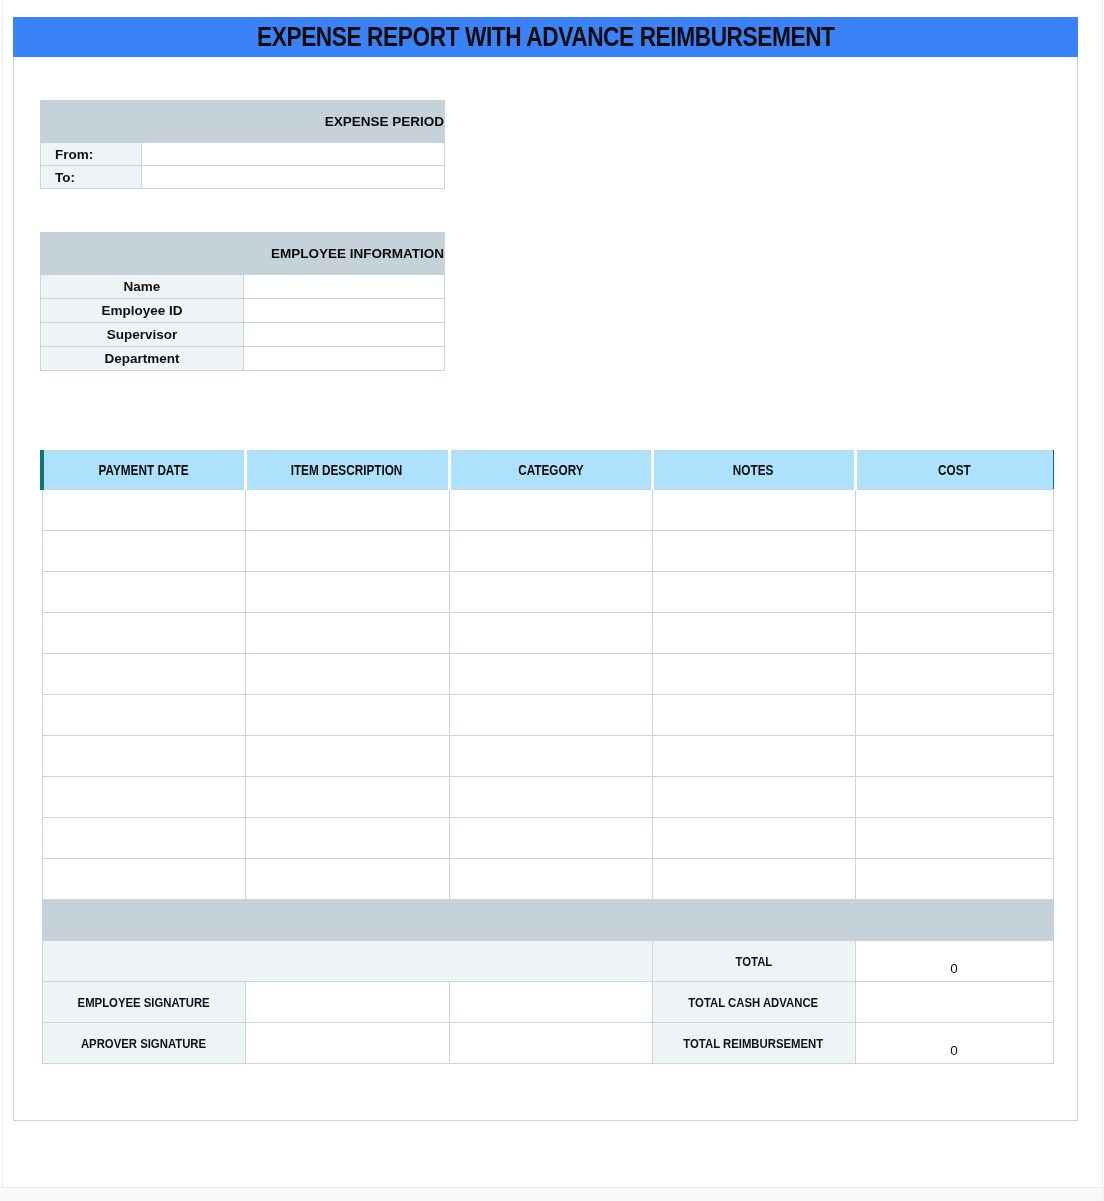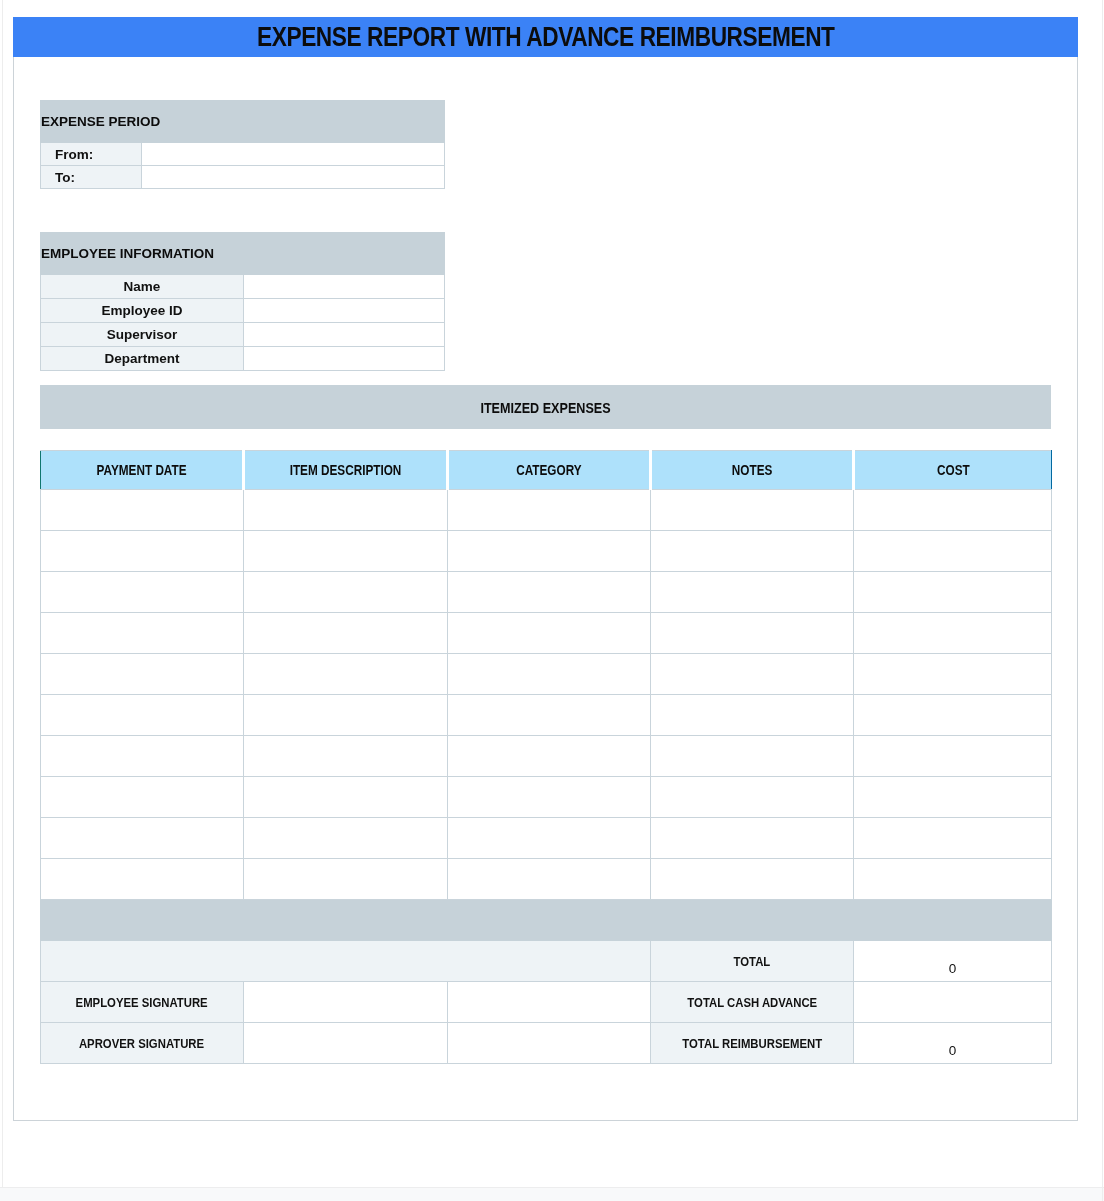--- a/index.html
+++ b/index.html
@@ -35,21 +35,21 @@
     background:#ffffff;
     border:1px solid #ccd3d8; border-top:none;
   }
 
   table.tbl { position:absolute; border-collapse:collapse; table-layout:fixed; }
   .tbl td, .tbl th { border:1px solid #c9d4db; font-size:13.5px; overflow:hidden; }
 
   
   .sec-head th {
     background:#c6d2d9; border:1px solid #c6d2d9;
-    height:42px; text-align:left; font-weight:700; font-size:13.5px; color:#0c0c0c;
+    height:42px; text-align:right; font-weight:700; font-size:13.5px; color:#0c0c0c;
   }
 
   .lbl { background:#eef3f6; font-weight:700; text-align:center; color:#111; }
   .val { background:#ffffff; }
 
   
   .ep { left:26px; top:43px; width:404px; }
   .ep td { height:23px; }
   .ep .lbl { text-align:left; padding-left:14px; }
 
@@ -64,21 +64,21 @@
   }
   .itemized-bar span { font-size:15px; font-weight:700; color:#0c0c0c; }
 
   
   .it { left:26px; top:393px; width:1011px; }
   .it thead th {
     background:#aee1fb; height:39px;
     border:3px solid #ffffff; border-top:1px solid #c9d4db; border-bottom:1px solid #c9d4db;
     font-size:14px; font-weight:700; text-align:center; color:#0c0c0c;
   }
-  .it thead th:first-child { border-left:1px solid #0f766e; }
+  .it thead th:first-child { border-left:4px solid #0f766e; }
   .it thead th:last-child  { border-right:1px solid #0369a1; }
   .it tbody td { height:41px; }
   .spacer-row td { background:#c6d2d9; border-color:#c6d2d9; height:42px; }
   .it .lbl span { font-size:13.5px; }
   .num { text-align:center; vertical-align:bottom; padding-bottom:5px; font-size:14px; font-weight:400; color:#111; }
 
   
   .attach-row {
     position:absolute; left:21px; top:1141px; height:20px;
     display:flex; align-items:center; gap:11px;
@@ -146,23 +146,20 @@
         <td class="lbl">Supervisor</td>
         <td class="val"></td>
       </tr>
       <tr>
         <td class="lbl">Department</td>
         <td class="val"></td>
       </tr>
     </tbody>
       </table>
 
-    <div class="itemized-bar">
-      <span class="cond">ITEMIZED EXPENSES</span>
-    </div>
 
     <table class="tbl it">
       <colgroup>
         <col style="width:203px">
           <col style="width:204px">
           <col style="width:203px">
           <col style="width:203px">
           <col style="width:198px">
       </colgroup>
       <thead>

